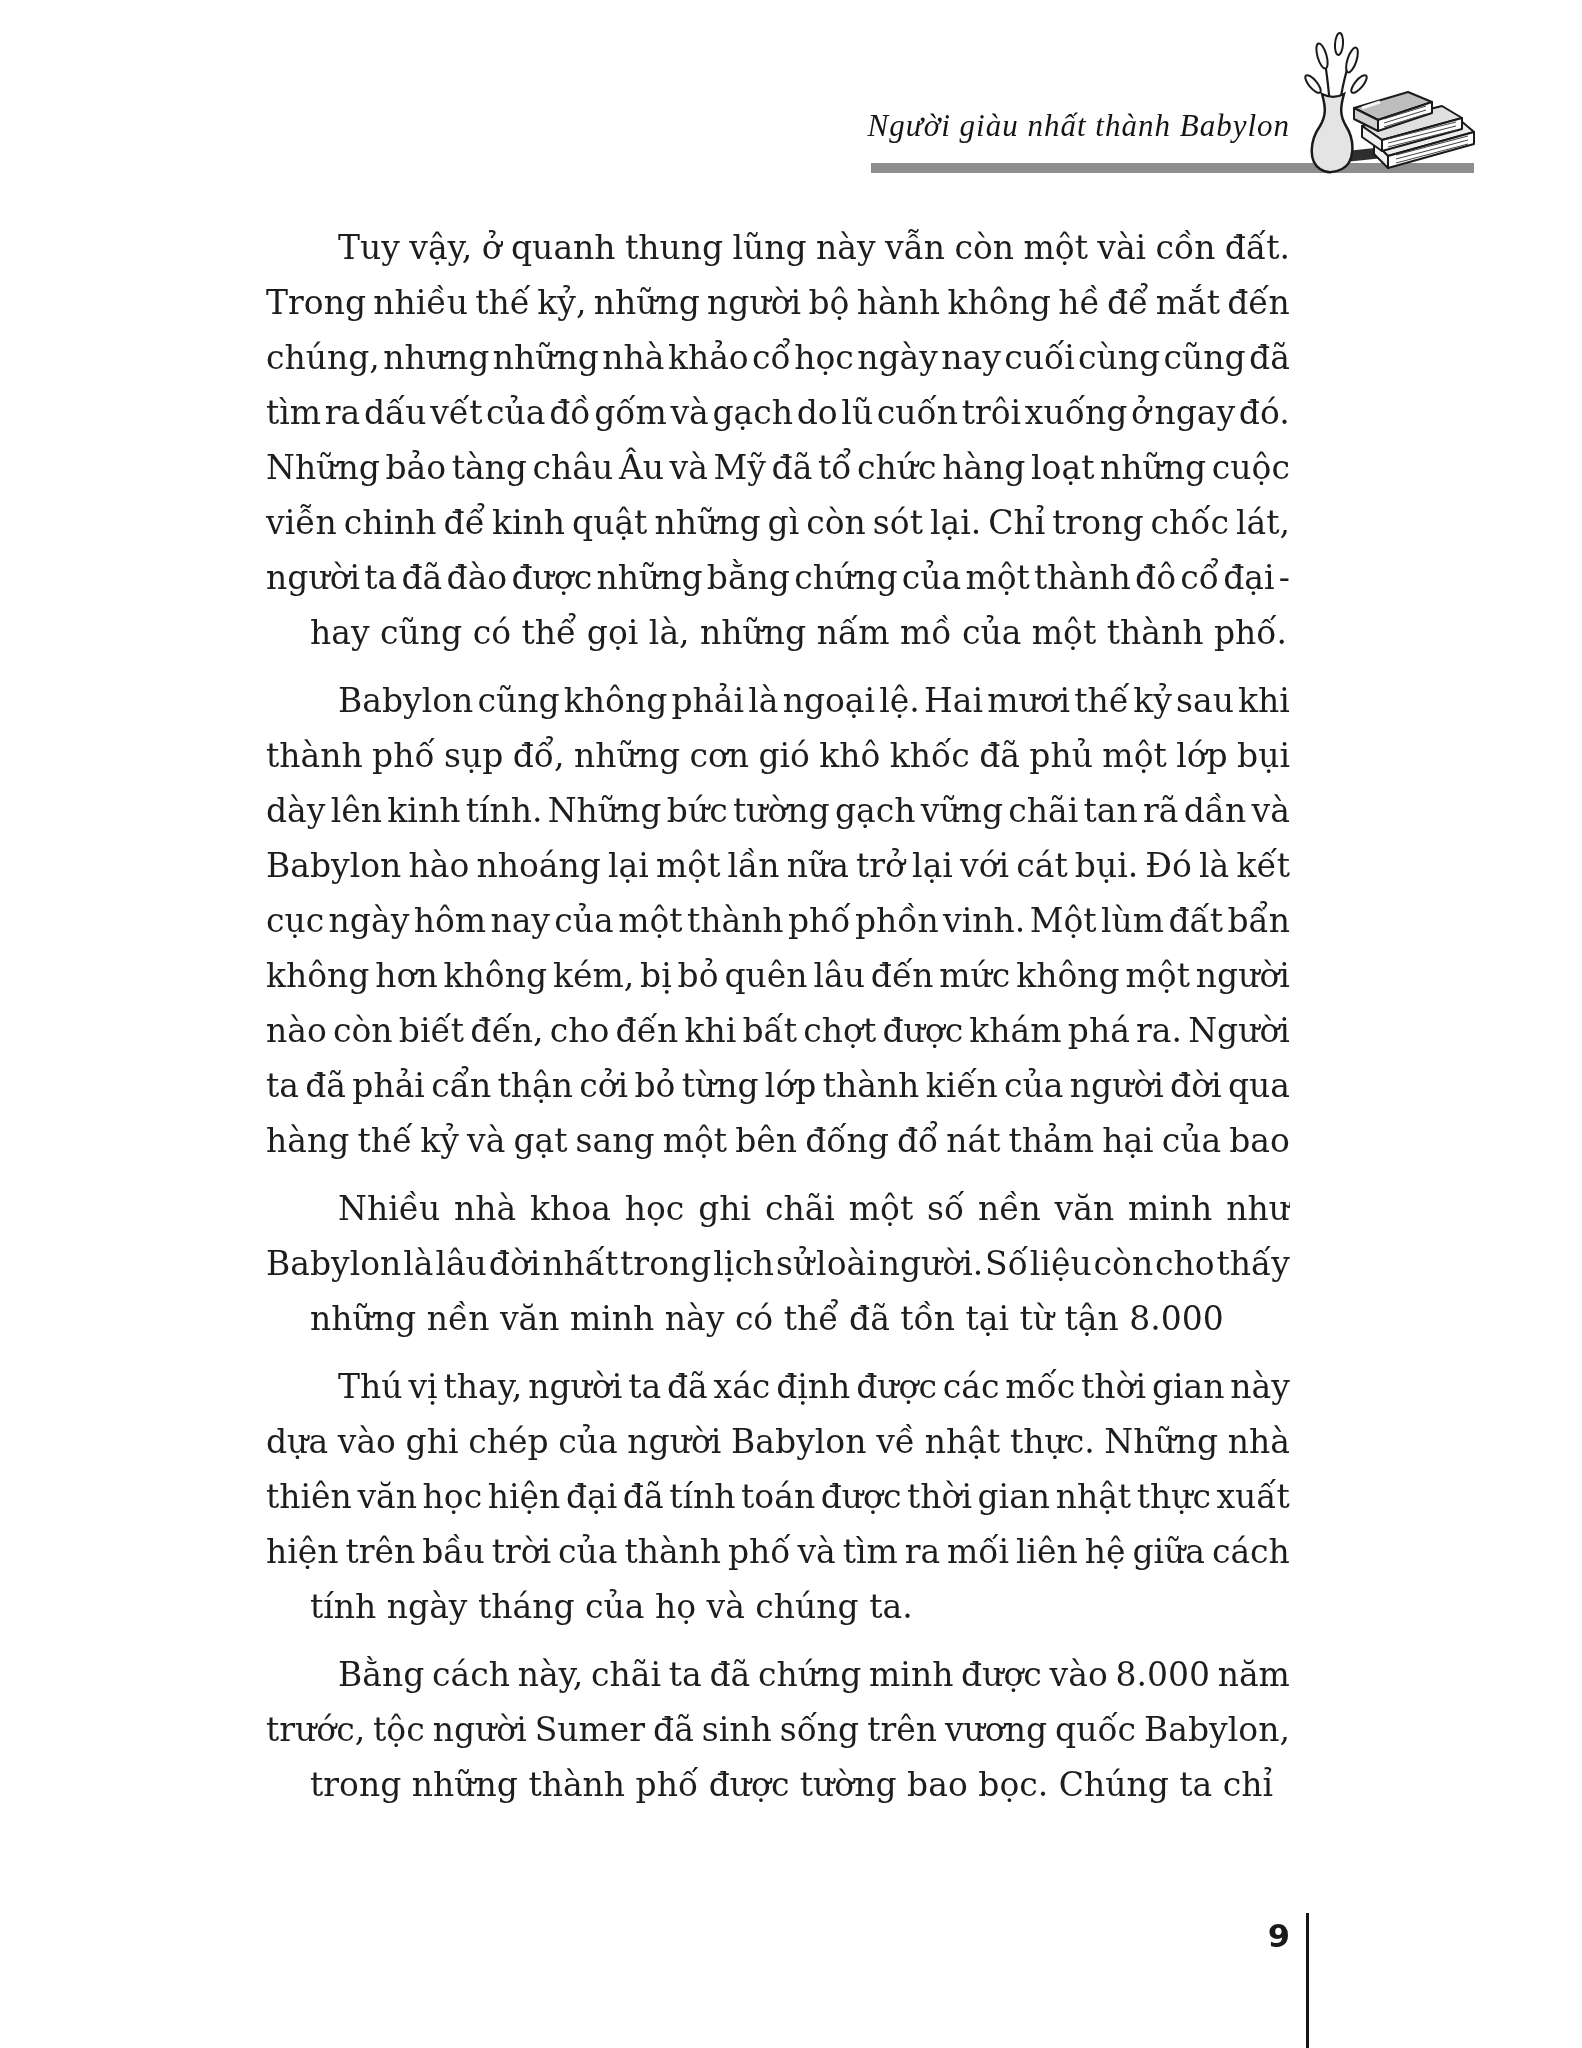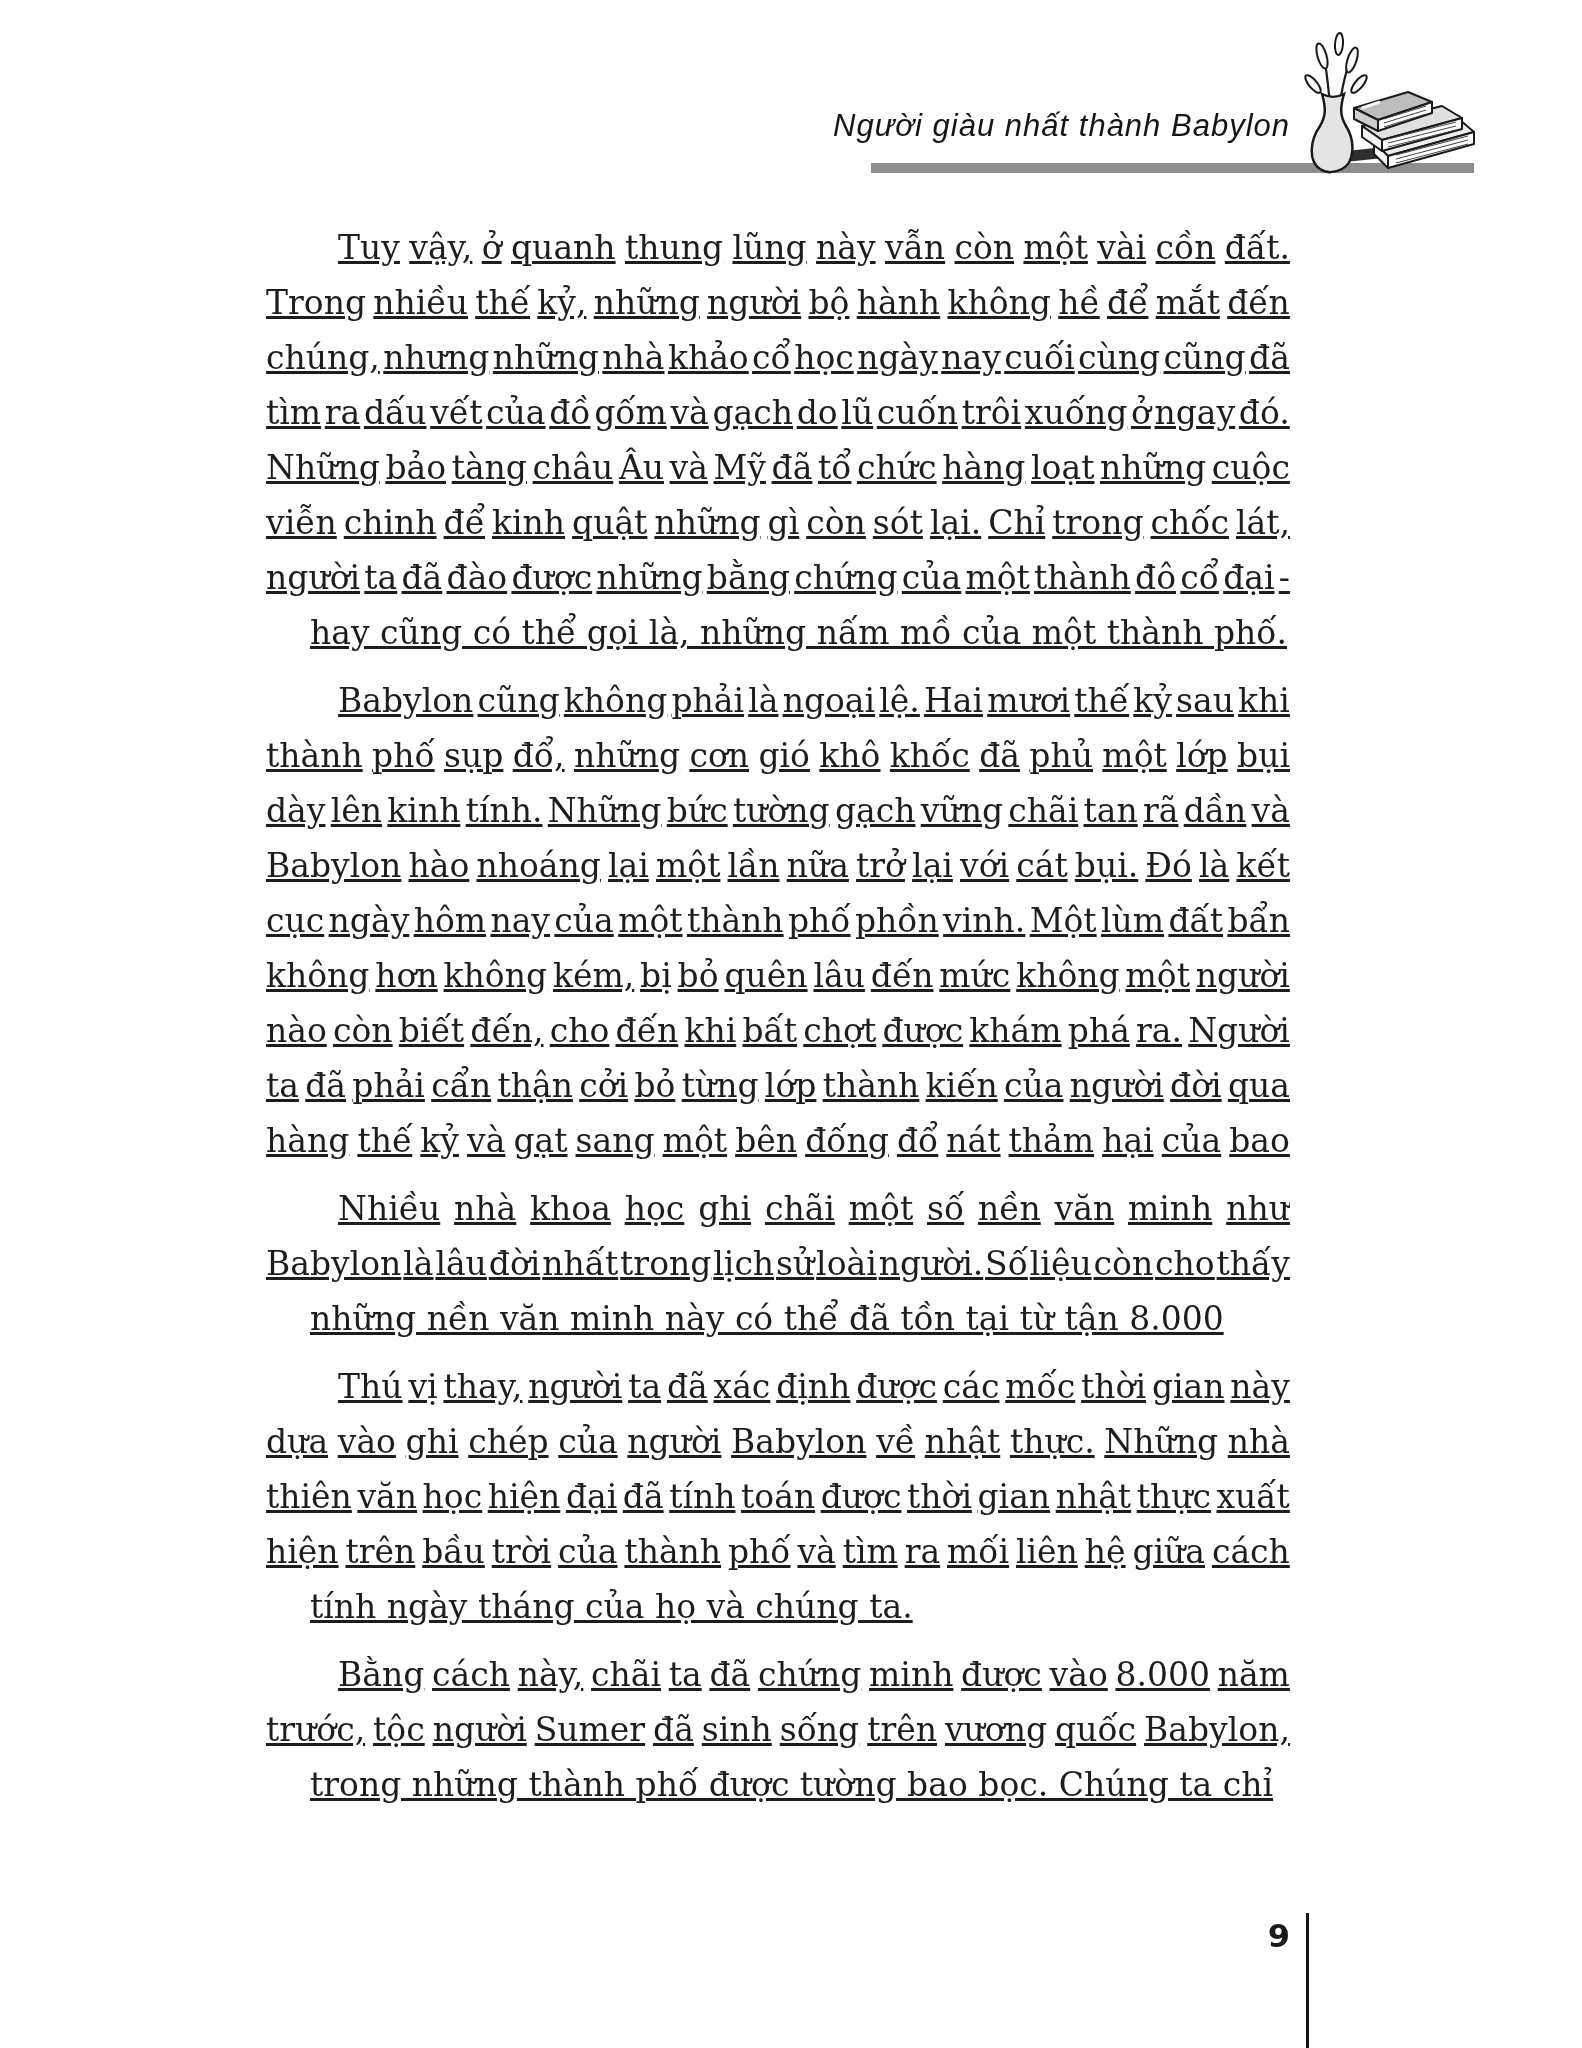--- a/index.html
+++ b/index.html
@@ -14,21 +14,21 @@
   }
 
   
   .header-rule{
     position:absolute;left:871px;top:163px;
     width:603px;height:10px;
     background:#8e8e8e;
   }
   .book-title{
     position:absolute;right:292px;top:106px;
-    font-family:Liberation Sans, sans-serif;
+    font-family:Liberation Serif, serif;
     font-style:italic;
     font-size:31px;line-height:40px;
     letter-spacing:1px;
     color:#151515;
     white-space:nowrap;
   }
   .header-icon{
     position:absolute;left:1296px;top:22px;
     width:180px;height:152px;
   }
@@ -39,21 +39,20 @@
     width:1024px;
     font-size:33px;
   }
   .paragraph{margin:0 0 13px 0;}
   .line{
     display:flex;
     justify-content:space-between;
     align-items:baseline;
     height:55px;
     overflow:hidden;
-    text-decoration:underline;
   }
   .line span{line-height:55px;white-space:pre;}
   .line.first{padding-left:72px;}
   .line.final{display:block;line-height:55px;text-align:left;margin-left:44px;}
 
   
   .page-number{
     position:absolute;right:292px;top:1918px;
     font-family:"DejaVu Sans","Liberation Sans",sans-serif;
     font-weight:bold;

